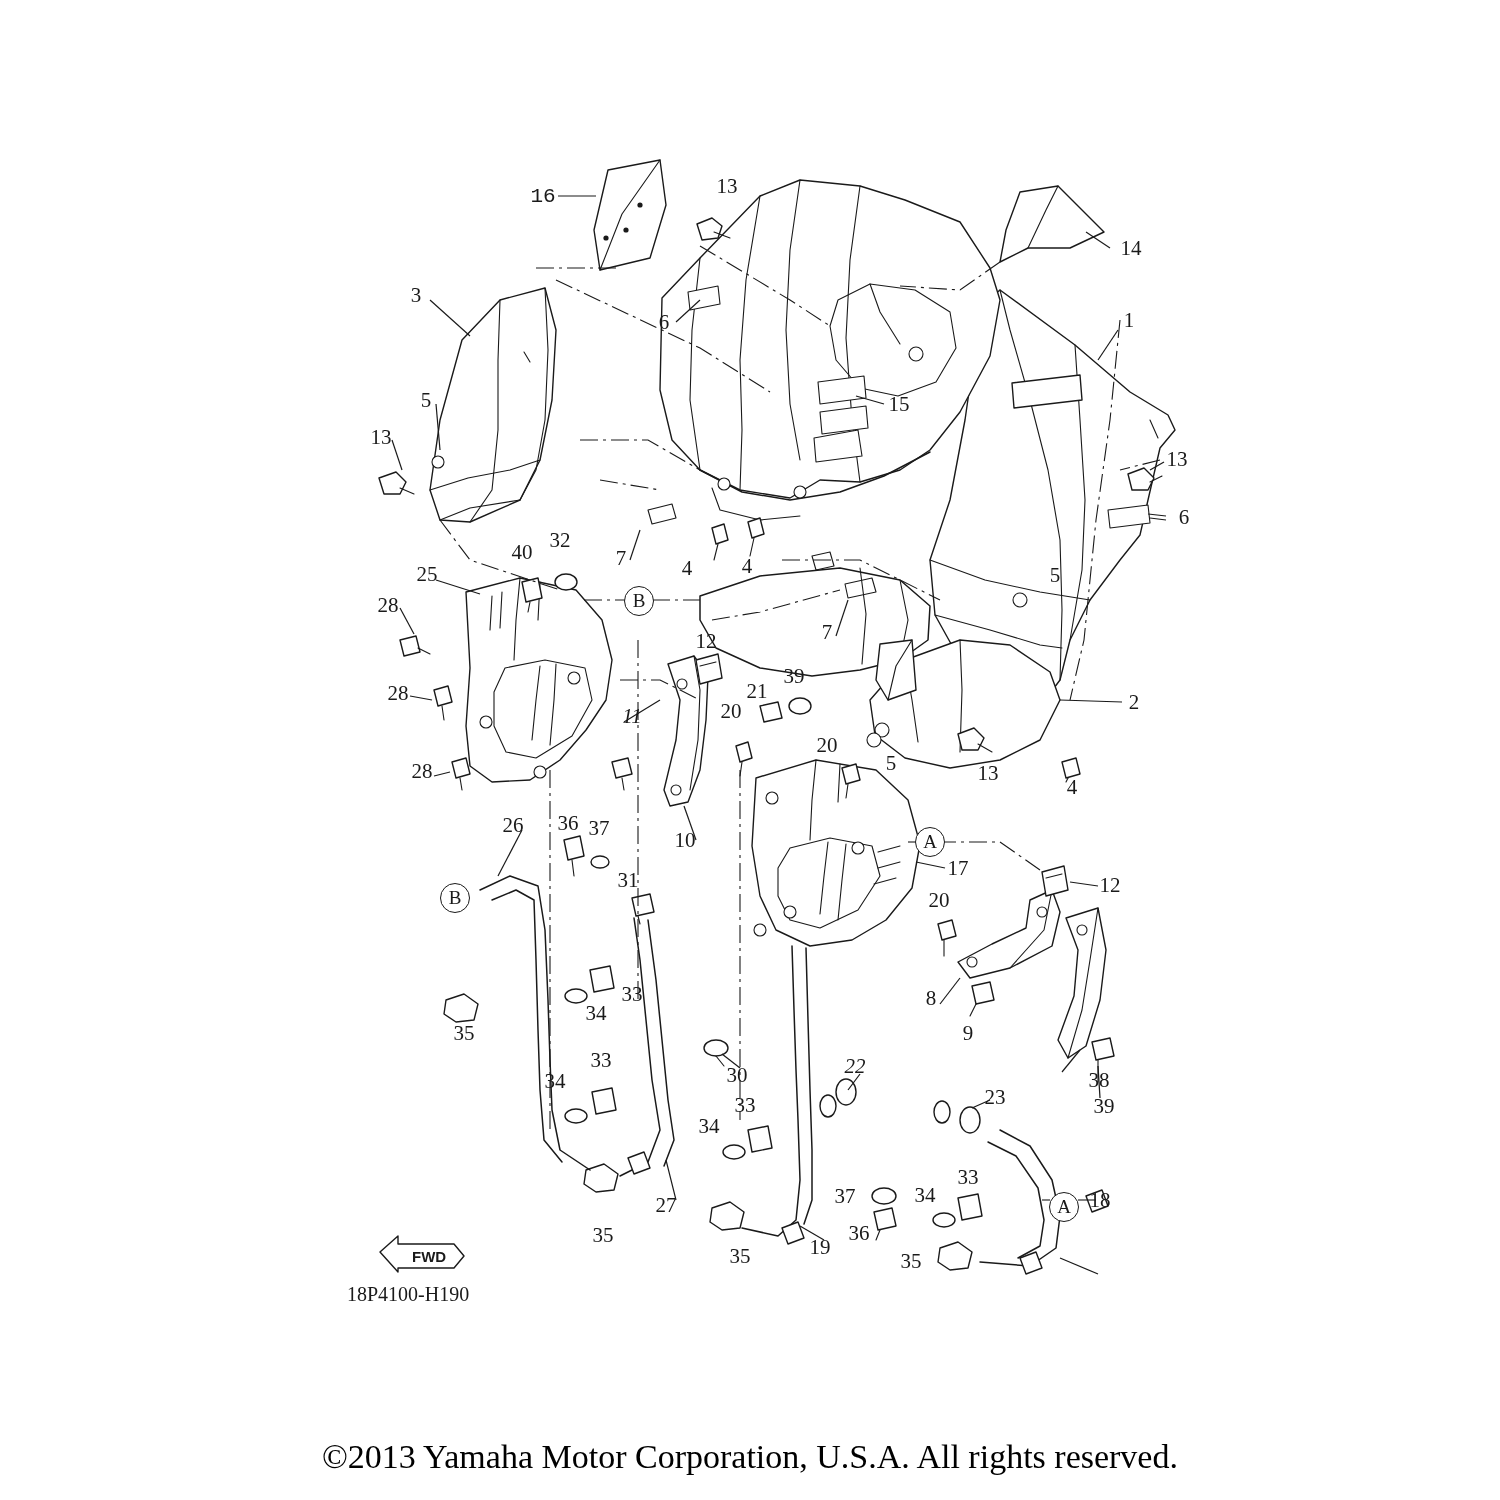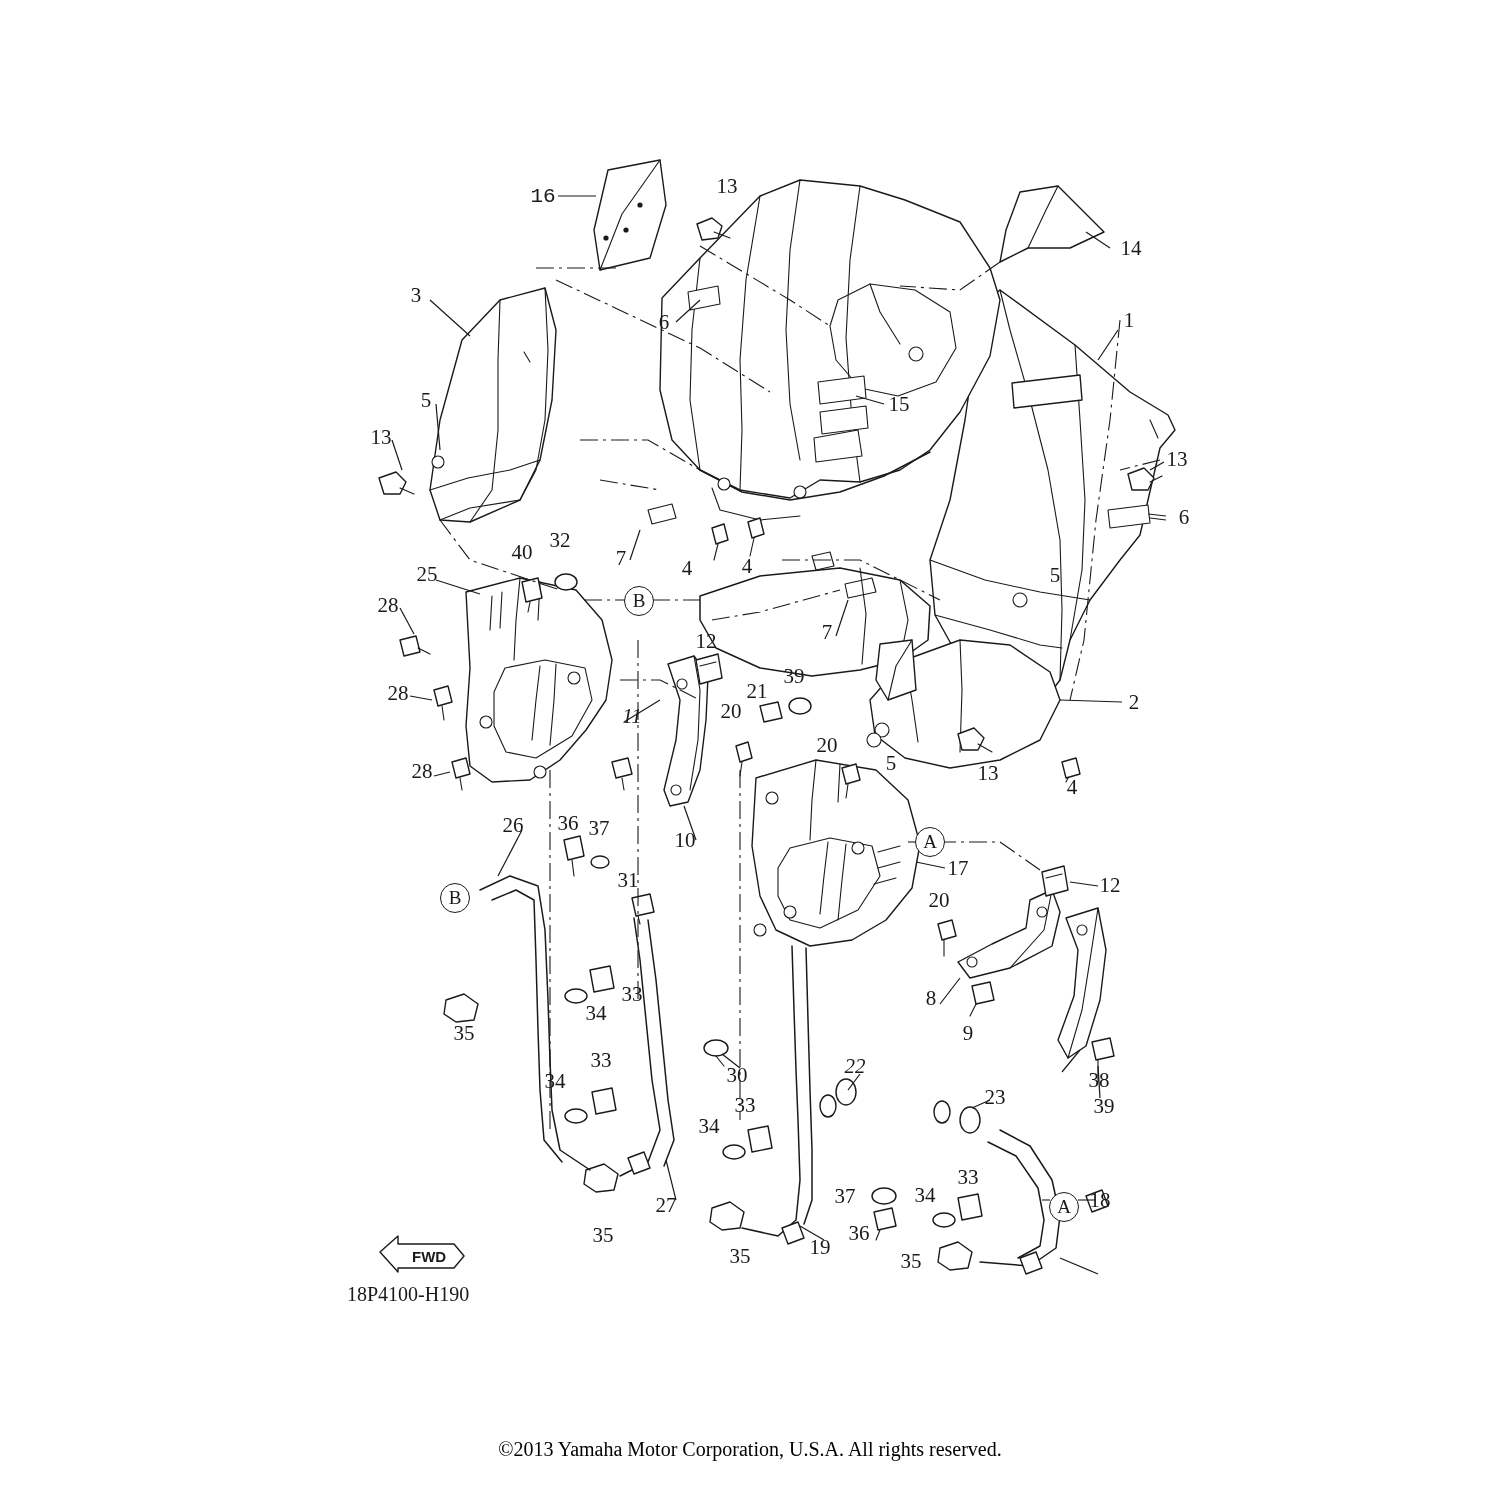--- a/index.html
+++ b/index.html
@@ -50,21 +50,21 @@
     font-size: 20px;
     color: #1a1a1a;
     white-space: nowrap;
   }
   #copyright {
     position: absolute;
     left: 0; top: 1438px;
     width: 1500px;
     text-align: center;
     font-family: "Liberation Serif", serif;
-    font-size: 20px;
+    font-size: 34px;
     color: #000;
     white-space: nowrap;
   }
 </style>
 </head>
 <body>
 
 <div id="page">
 
   <svg id="diagram" viewBox="0 0 1500 1420">

